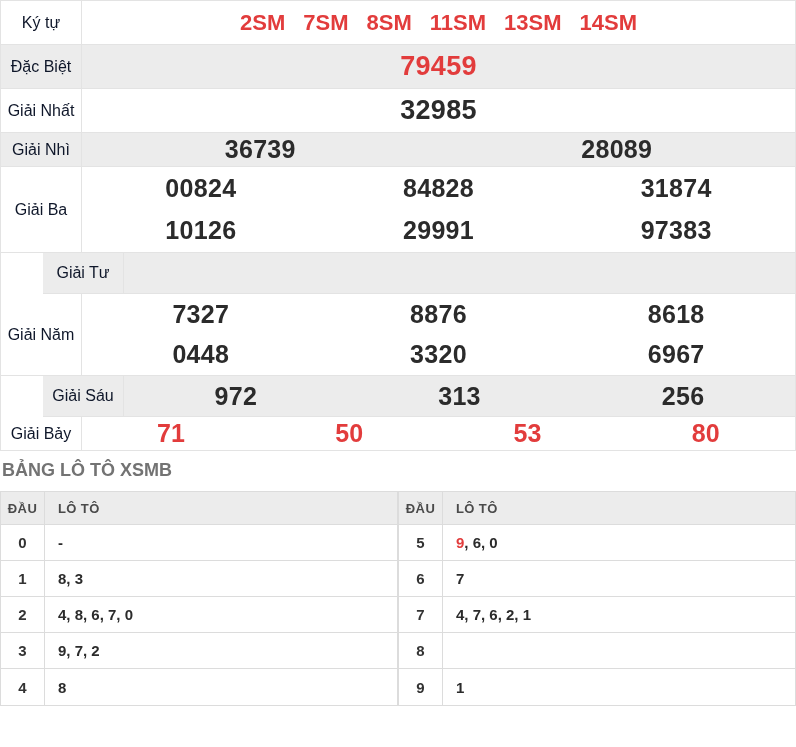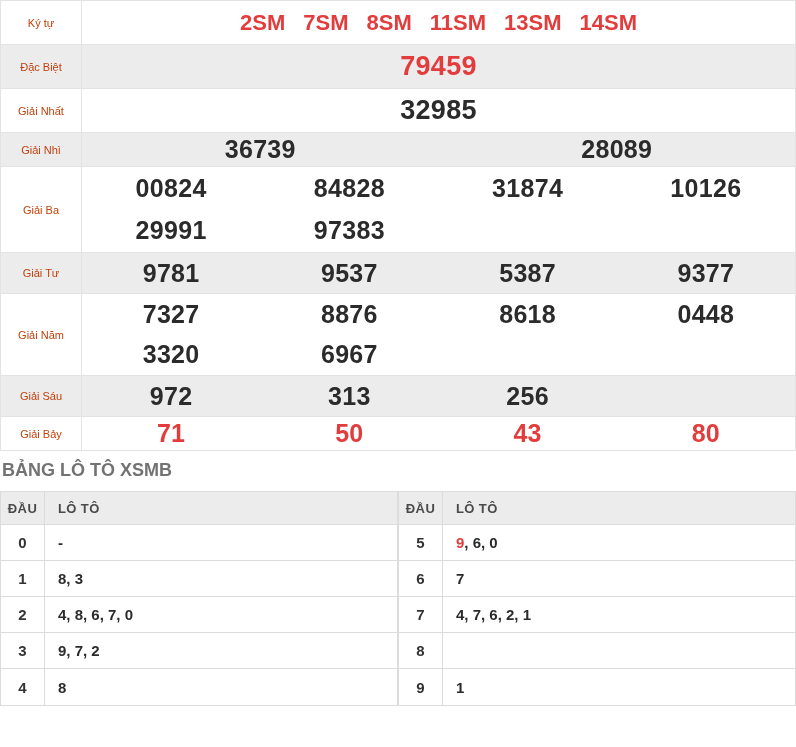--- a/index.html
+++ b/index.html
@@ -9,31 +9,31 @@
     font-family: "Liberation Sans", "DejaVu Sans", sans-serif;
   }
 
   
   .results-table { border: 1px solid #e3e3e3; border-bottom: none; }
   .r-row { display: flex; border-bottom: 1px solid #e3e3e3; background: #ffffff; }
   .r-row.stripe { background: #ececec; }
   .r-label {
     flex: 0 0 81px; border-right: 1px solid #e3e3e3;
     display: flex; align-items: center; justify-content: center;
-    font-size: 11px; color: #c2410c;
+    font-size: 16px; color: #0f172a;
   }
   .r-values {
     flex: 1; display: grid; align-items: center; justify-items: center;
   }
   .cols-1 { grid-template-columns: 1fr; }
   .cols-2 { grid-template-columns: 1fr 1fr; }
-  .cols-3 { grid-template-columns: repeat(4, 1fr); }
+  .cols-3 { grid-template-columns: repeat(3, 1fr); }
   .cols-4 { grid-template-columns: repeat(4, 1fr); }
   .h45 { height: 44px; } .h40 { height: 34px; } .h87 { height: 86px; }
-  .h41 { height: 41px; } .h82 { height: 82px; }
+  .h41 { height: 41px; margin-left: 42px; } .h82 { height: 82px; }
 
   .num { font-weight: bold; font-size: 25px; color: #2b2b2b; letter-spacing: 0.3px; }
   .num.big { font-size: 27px; }
   .red { color: #e23c3c; }
 
   .codes { display: flex; gap: 18px; justify-content: center; align-items: center; width: 100%; }
   .code { color: #e23c3c; font-weight: bold; font-size: 22px; cursor: pointer; text-decoration: none; }
 
   
   .loto-title { margin: 9px 0 10px 2px; font-size: 18px; font-weight: bold; color: #737373; }
@@ -104,26 +104,20 @@
       <span class="num">84828</span>
       <span class="num">31874</span>
       <span class="num">10126</span>
       <span class="num">29991</span>
       <span class="num">97383</span>
     </div>
   </div>
 
   <div class="r-row stripe h41">
     <div class="r-label">Giải Tư</div>
-    <div class="r-values cols-4">
-      <span class="num">9781</span>
-      <span class="num">9537</span>
-      <span class="num">5387</span>
-      <span class="num">9377</span>
-    </div>
   </div>
 
   <div class="r-row h82">
     <div class="r-label">Giải Năm</div>
     <div class="r-values cols-3">
       <span class="num">7327</span>
       <span class="num">8876</span>
       <span class="num">8618</span>
       <span class="num">0448</span>
       <span class="num">3320</span>
@@ -138,21 +132,21 @@
       <span class="num">313</span>
       <span class="num">256</span>
     </div>
   </div>
 
   <div class="r-row h40">
     <div class="r-label">Giải Bảy</div>
     <div class="r-values cols-4">
       <span class="num red">71</span>
       <span class="num red">50</span>
-      <span class="num red">43</span>
+      <span class="num red">53</span>
       <span class="num red">80</span>
     </div>
   </div>
 
 </div>
 
 <h2 class="loto-title">BẢNG LÔ TÔ XSMB</h2>
 
 <div class="loto-wrap">
 

